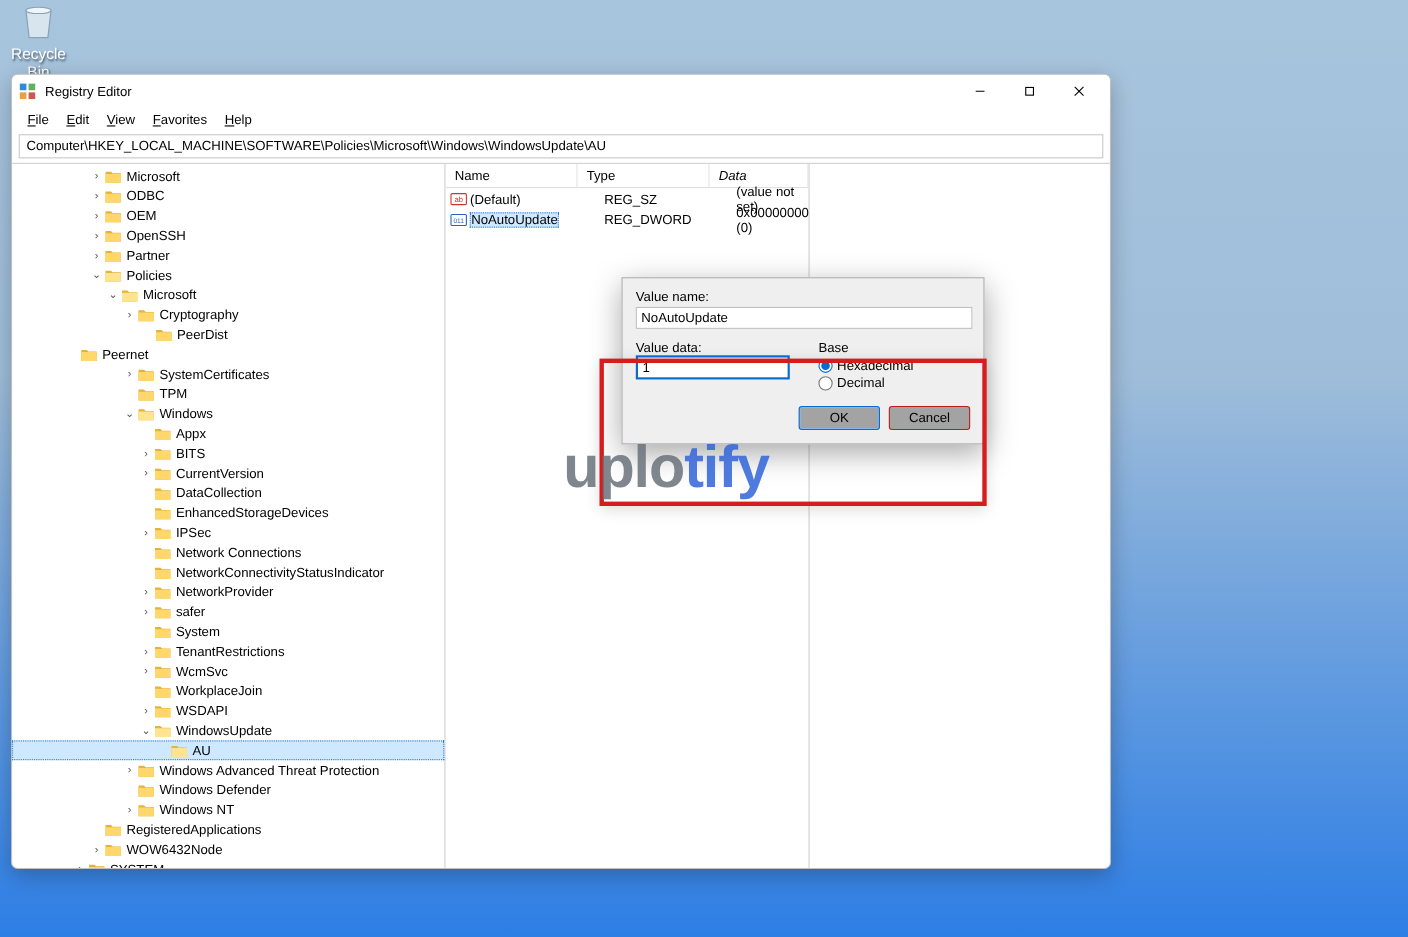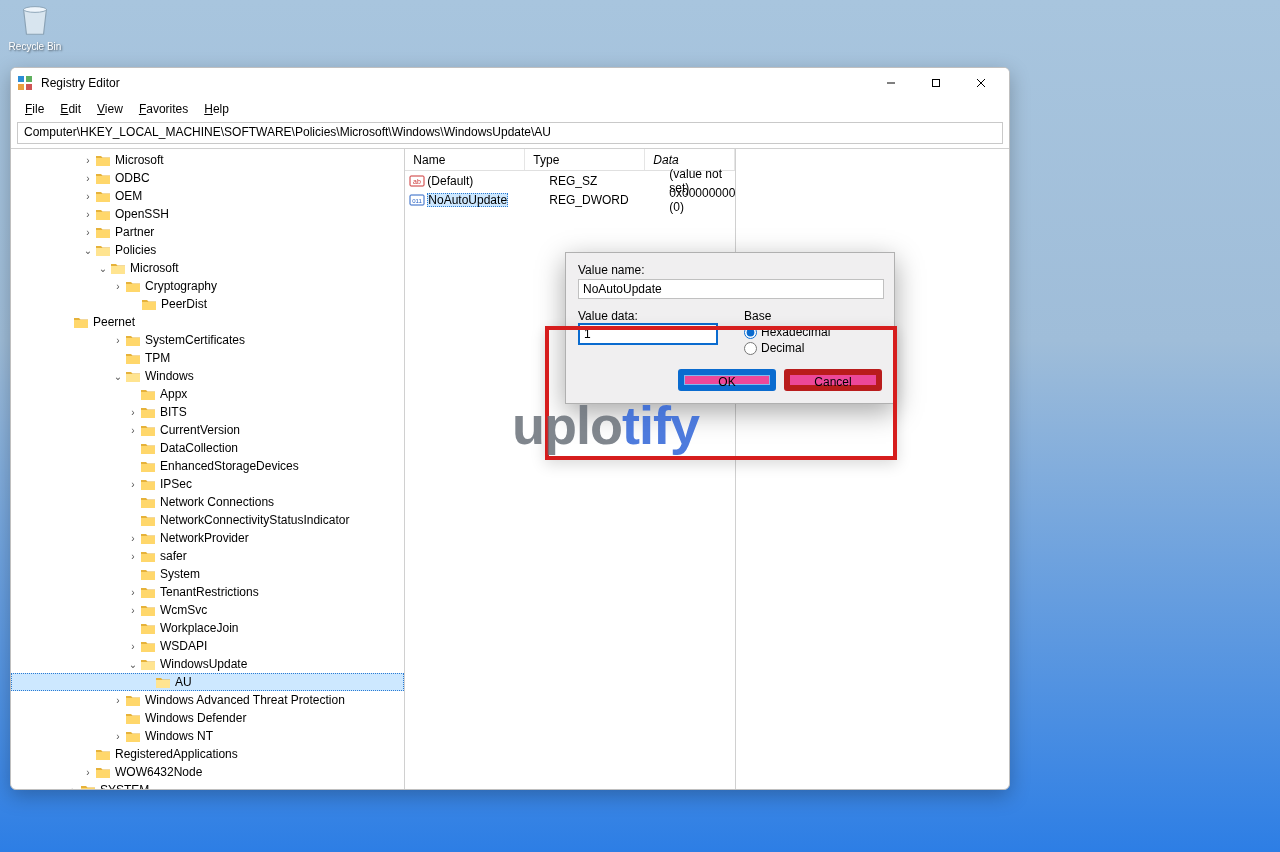--- a/index.html
+++ b/index.html
@@ -17,21 +17,21 @@
 
 .desktop-icon {
   position: absolute;
   top: 0px; left: 5px;
   width: 60px;
   text-align: center;
   color: #fff;
   cursor: pointer;
 }
 .desktop-icon .bin-svg { width: 38px; height: 38px; margin:0 auto; }
-.desktop-icon .lbl { font-size: 10px; text-shadow: 1px 1px 2px rgba(0,0,0,.6); }
+.desktop-icon .lbl { font-size: 14px; text-shadow: 1px 1px 2px rgba(0,0,0,.6); }
 
 
 .window {
   position: absolute;
   top: 67px; left: 10px;
   width: 1000px; height: 723px;
   background: #fff;
   border: 1px solid #bfbfbf;
   box-shadow: 0 6px 20px rgba(0,0,0,.25);
   border-radius: 6px;
@@ -184,24 +184,24 @@
   font-size:12px;
 }
 .base-field { padding-top:0; }
 .radio-row { display:flex; align-items:center; gap:4px; margin-top:2px; }
 .radio-row input { accent-color:#0a6bcf; width:13px; height:13px; }
 .dlg-buttons {
   display:flex; justify-content:flex-end; gap:8px;
   margin-top:14px;
 }
 .dlg-btn {
-  width:98px; height:22px;
-  border:6px solid #b91c1c;
+  width:74px; height:22px;
+  border:1px solid #b91c1c;
   border-radius:3px;
-  background:#ec4899;
+  background:#a3a3a3;
   font-size:12px;
   cursor:pointer;
 }
 .dlg-btn.primary { border-color:#0a6bcf; box-shadow:0 0 0 1px #7fb9ef inset; }
 
 .highlight-box {
   position:absolute;
   left:545px; top:326px;
   width:352px; height:134px;
   border:4px solid #d61d1d;

